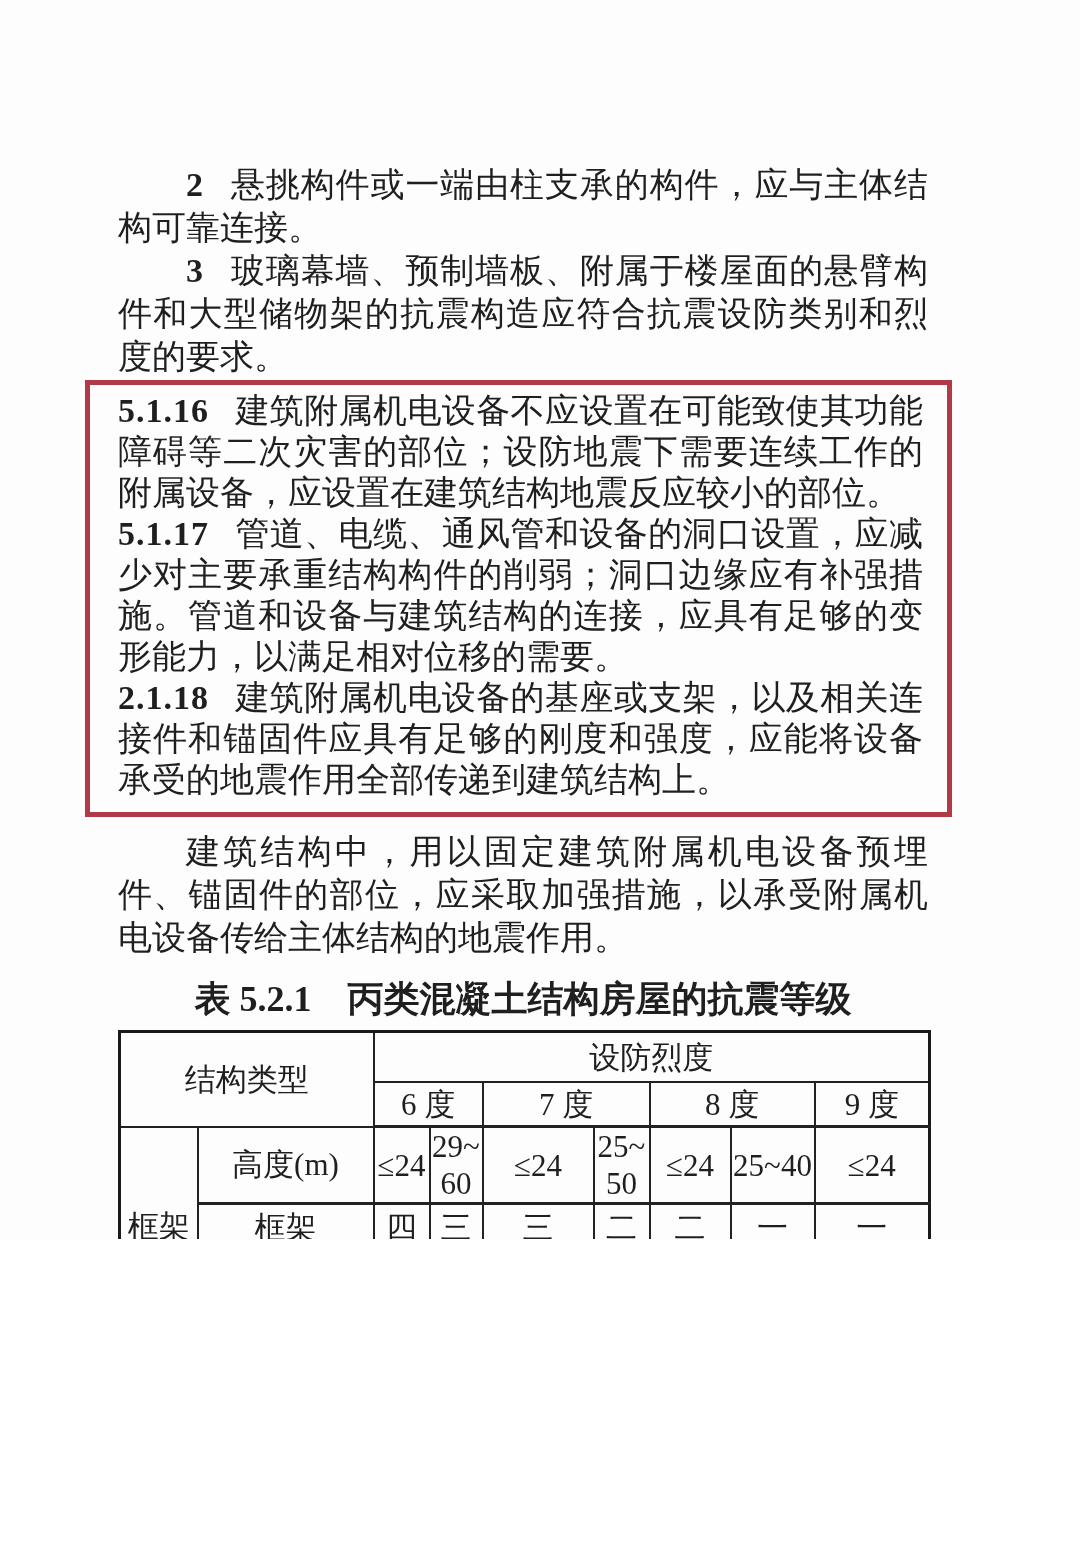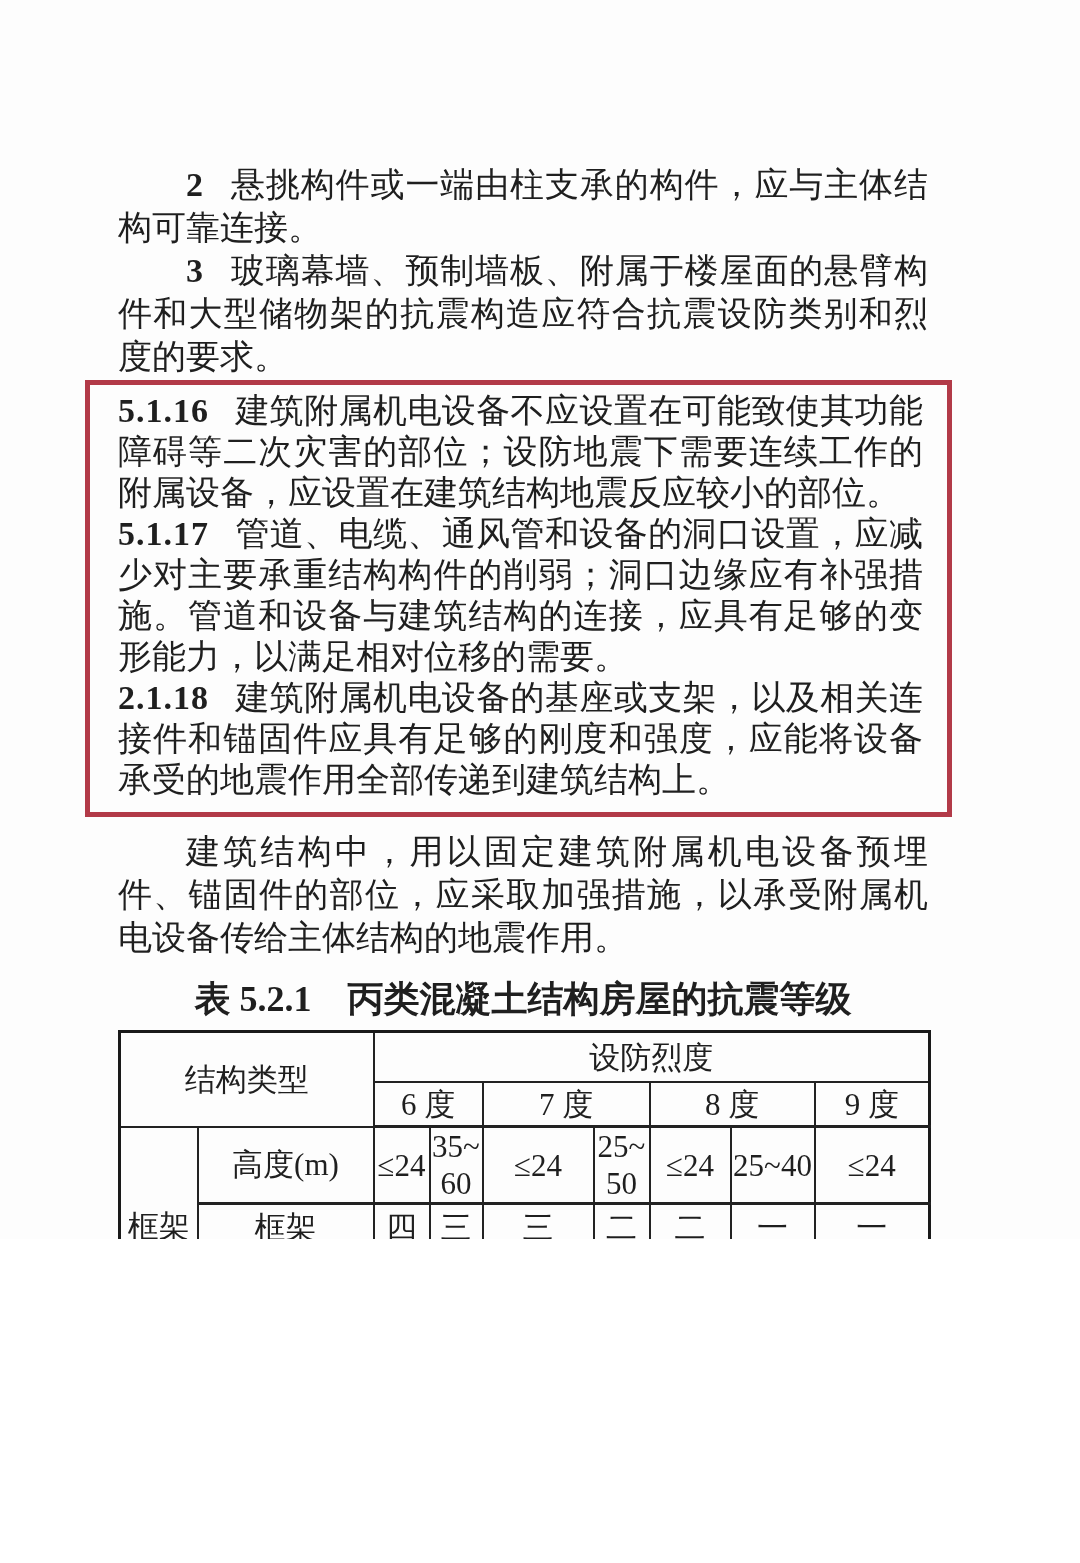--- a/index.html
+++ b/index.html
@@ -138,21 +138,21 @@
       <tr class="hdr-deg">
         <td colspan="2">6 度</td>
         <td colspan="2">7 度</td>
         <td colspan="2">8 度</td>
         <td>9 度</td>
       </tr>
       <tr class="row-height">
         <td rowspan="3">框架</td>
         <td>高度(m)</td>
         <td>≤24</td>
-        <td class="wrapcell">35~60</td>
+        <td class="wrapcell">29~60</td>
         <td>≤24</td>
         <td class="wrapcell">25~50</td>
         <td>≤24</td>
         <td class="wrapcell">25~40</td>
         <td>≤24</td>
       </tr>
       <tr class="row-frame">
         <td>框架</td>
         <td>四</td>
         <td>三</td>

